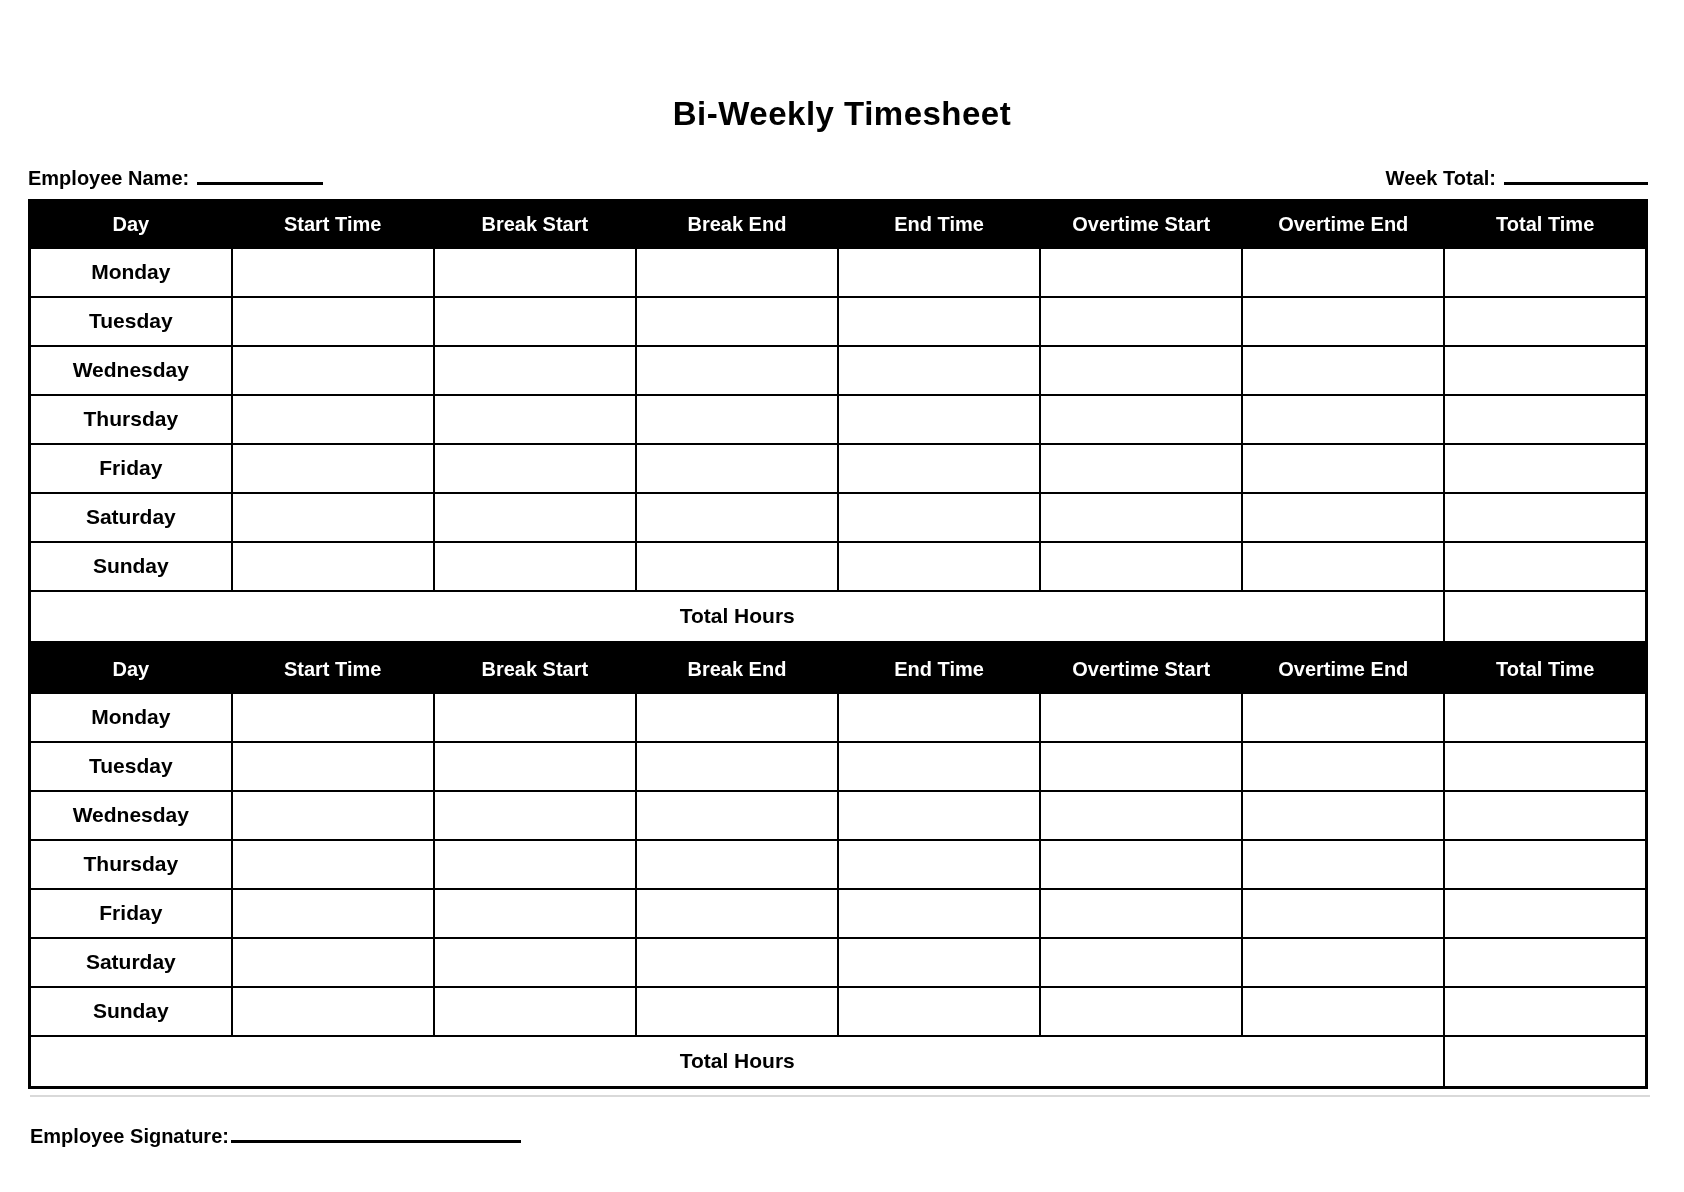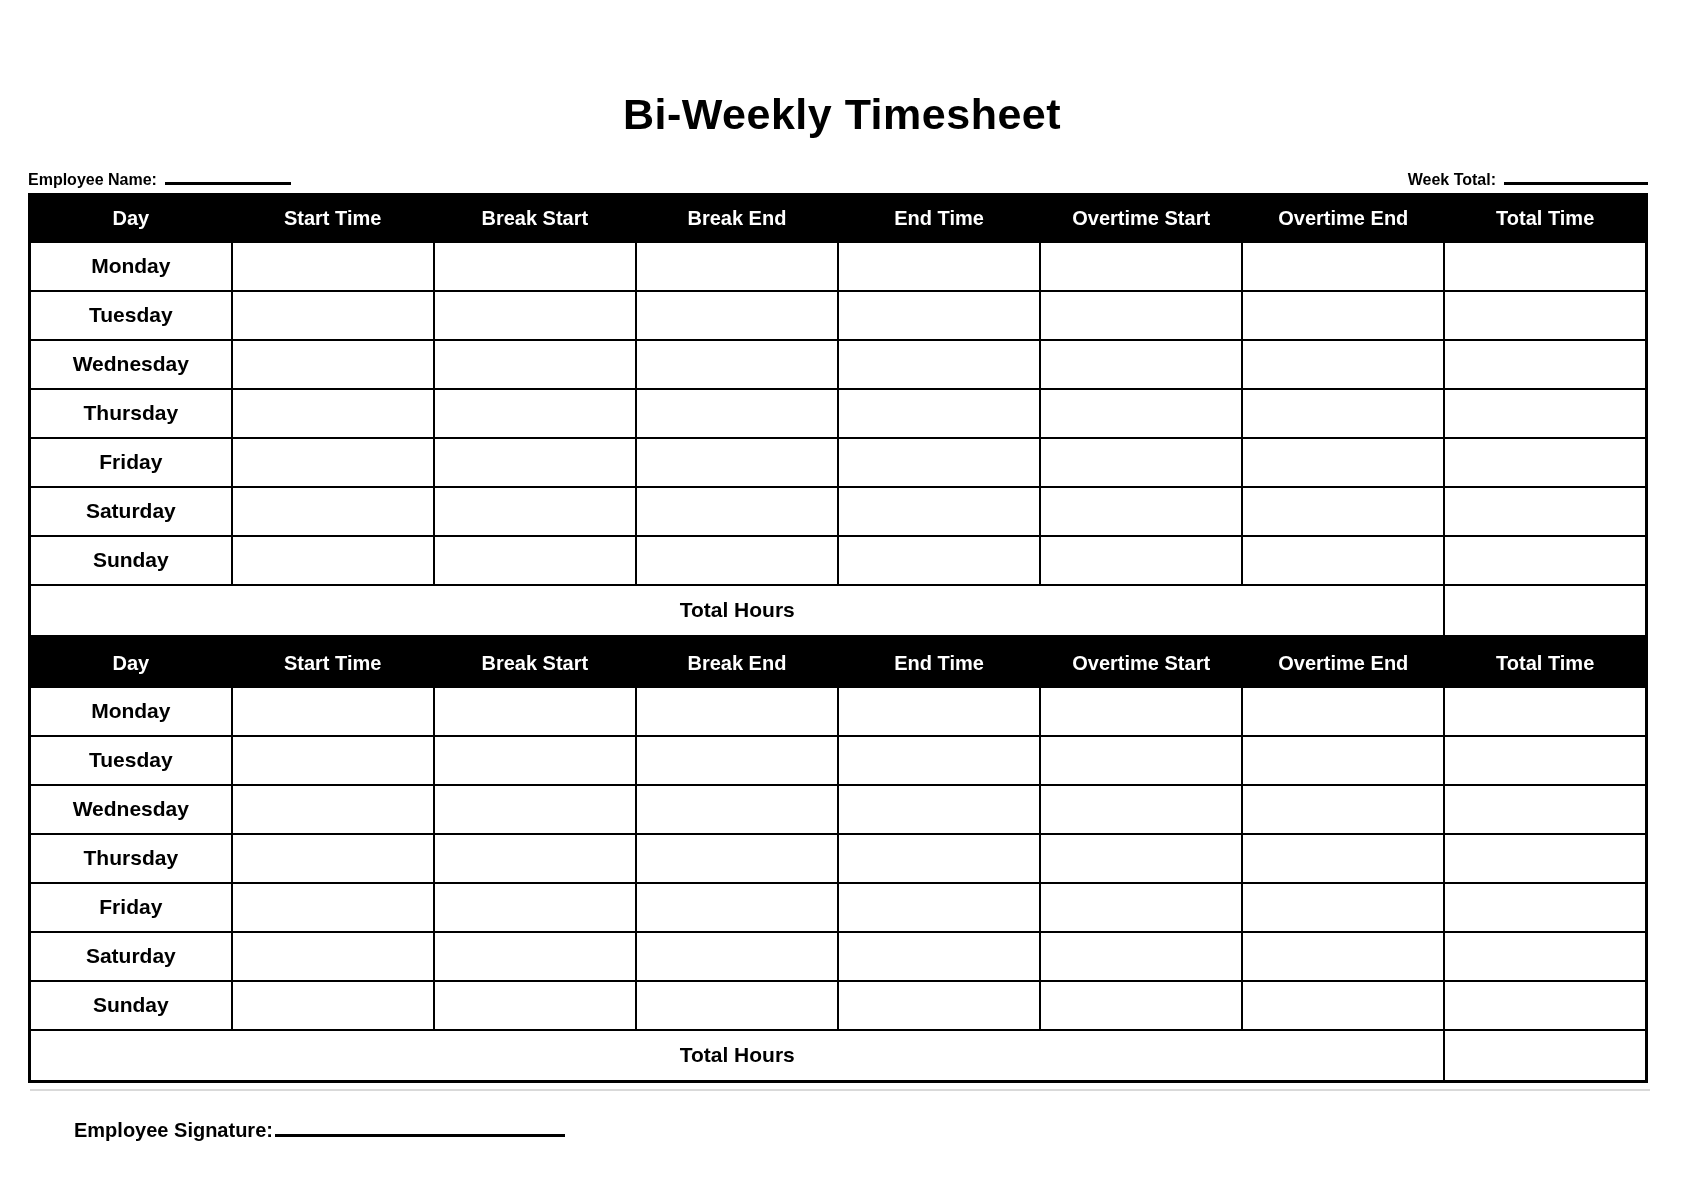--- a/index.html
+++ b/index.html
@@ -10,47 +10,47 @@
     font-family: "Liberation Sans", sans-serif;
     font-weight: bold;
     color: #000000;
     overflow: hidden;
   }
   .page { position: relative; width: 1684px; height: 1192px; background: #ffffff; }
 
   .title {
     margin-top: 93px;
     text-align: center;
-    font-size: 43px;
+    font-size: 33px;
     line-height: 42px;
     letter-spacing: 0.5px;
   }
 
   .meta-row {
     margin-top: 30px;
     padding: 0 36px 0 28px;
     display: flex;
     justify-content: space-between;
     align-items: flex-end;
-    font-size: 16px;
+    font-size: 20px;
     line-height: 26px;
   }
   .blank-line {
     display: inline-block;
     vertical-align: baseline;
     height: 20px;
     border-bottom: 3px solid #000;
     margin-left: 8px;
   }
   .blank-line.name  { width: 126px; }
   .blank-line.week  { width: 144px; }
   .blank-line.sig-emp { width: 290px; margin-left: 2px; border-bottom-width: 3px; }
   .blank-line.sig-mgr { width: 252px; margin-left: 2px; border-bottom-width: 3px; }
 
-  .tables-area { margin-top: 0; }
+  .tables-area { margin-top: 8px; }
   table.sheet {
     margin-left: 28px;
     width: 1620px;
     border-collapse: collapse;
     table-layout: fixed;
     border: 3px solid #000;
   }
   table.sheet th {
     background: #000000;
     color: #ffffff;
@@ -82,21 +82,20 @@
   }
 
   .sig-row {
     margin-top: 26px;
     padding: 0 36px 0 30px;
     display: flex;
     justify-content: space-between;
     align-items: flex-end;
     font-size: 20px;
     line-height: 26px;
-    margin-left: 44px;
   }
 </style>
 </head>
 <body>
 
 <div class="page">
 
   <div class="title">Bi-Weekly Timesheet</div>
 
   <div class="meta-row">

